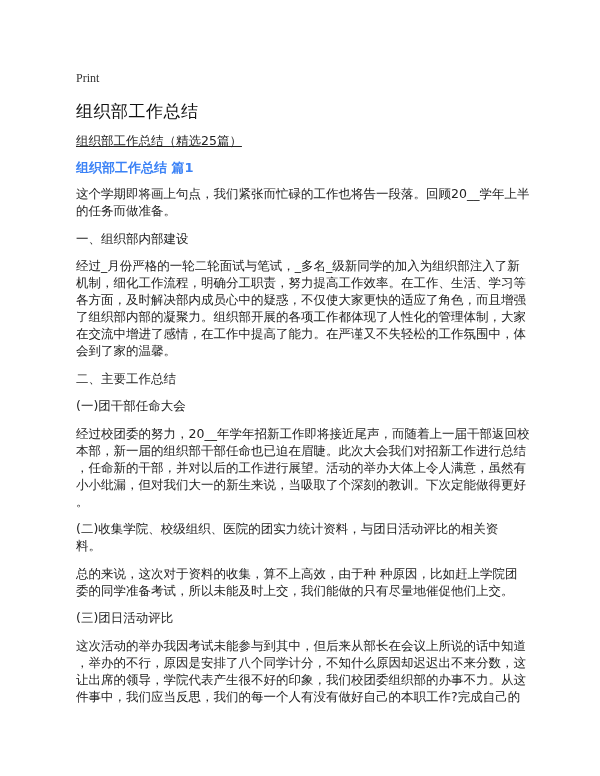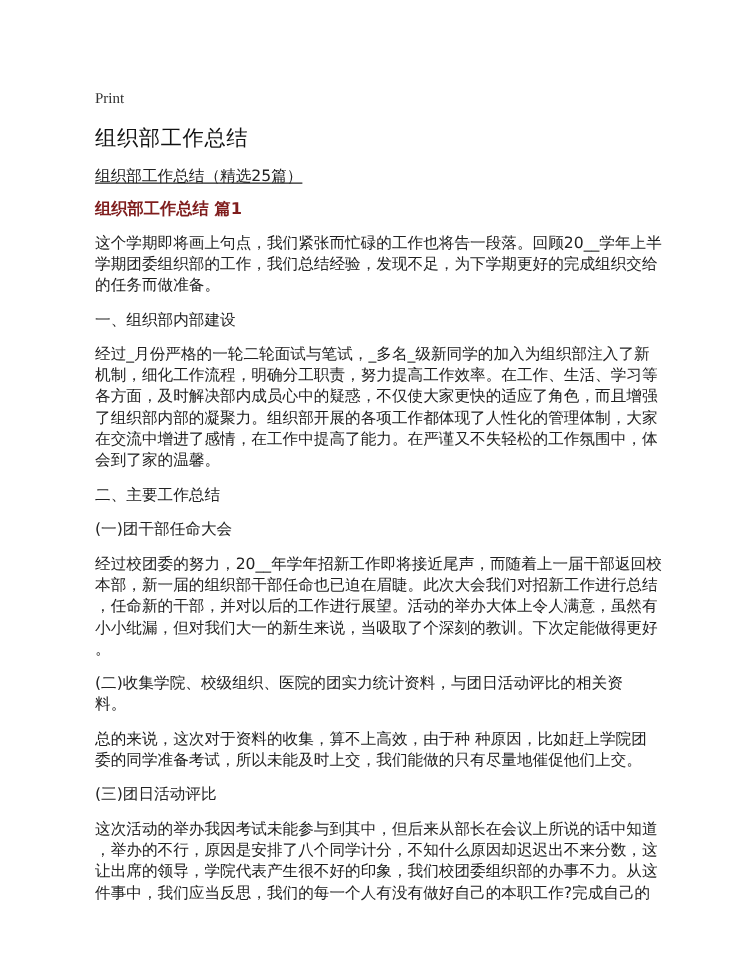--- a/index.html
+++ b/index.html
@@ -43,21 +43,21 @@
       line-height: 17px;
       margin: 0 0 10px 0;
       color: #222222;
       text-decoration: underline;
     }
     .section-heading {
       font-size: 13px;
       line-height: 17px;
       font-weight: bold;
       margin: 0 0 9px 0;
-      color: #7f1d1d;
+      color: #3b82f6;
     }
     .para {
       font-size: 12.5px;
       line-height: 17px;
       margin: 0 0 10.5px 0;
       color: #222222;
       white-space: nowrap;
     }
     .para .ln {
       display: block;
@@ -74,21 +74,20 @@
 <body>
 
 <div class="page">
   <div class="print-label">Print</div>
   <h1 class="doc-title">组织部工作总结</h1>
   <div class="subtitle">组织部工作总结（精选25篇）</div>
   <div class="section-heading">组织部工作总结 篇1</div>
 
   <div class="para">
     <span class="ln">这个学期即将画上句点，我们紧张而忙碌的工作也将告一段落。回顾20__学年上半</span>
-    <span class="ln">学期团委组织部的工作，我们总结经验，发现不足，为下学期更好的完成组织交给</span>
     <span class="ln">的任务而做准备。</span>
   </div>
 
   <div class="subheading">一、组织部内部建设</div>
 
   <div class="para">
     <span class="ln">经过_月份严格的一轮二轮面试与笔试，_多名_级新同学的加入为组织部注入了新</span>
     <span class="ln">机制，细化工作流程，明确分工职责，努力提高工作效率。在工作、生活、学习等</span>
     <span class="ln">各方面，及时解决部内成员心中的疑惑，不仅使大家更快的适应了角色，而且增强</span>
     <span class="ln">了组织部内部的凝聚力。组织部开展的各项工作都体现了人性化的管理体制，大家</span>

